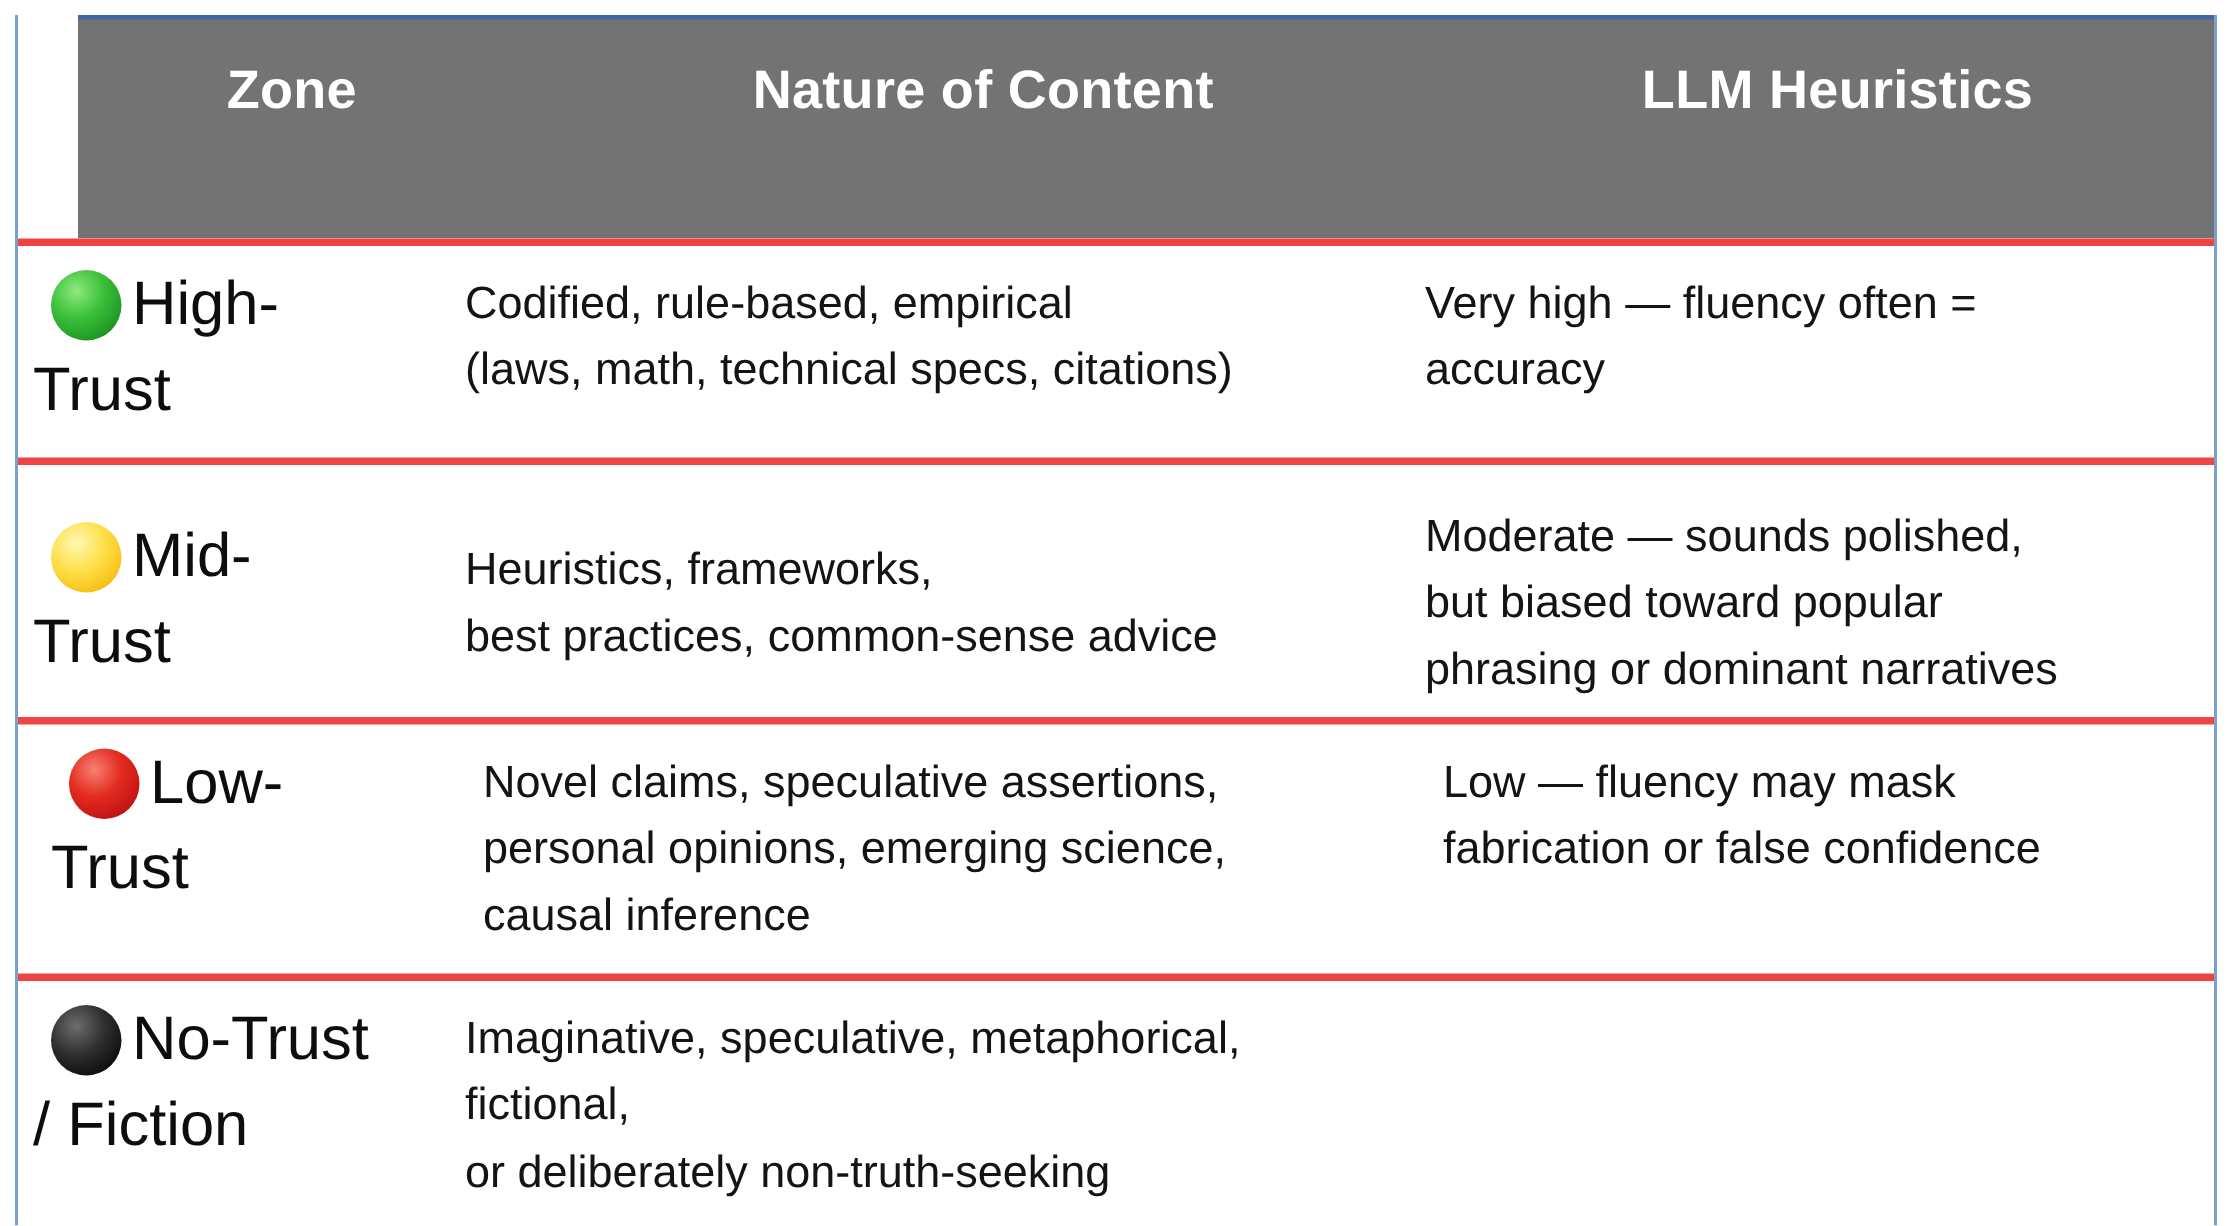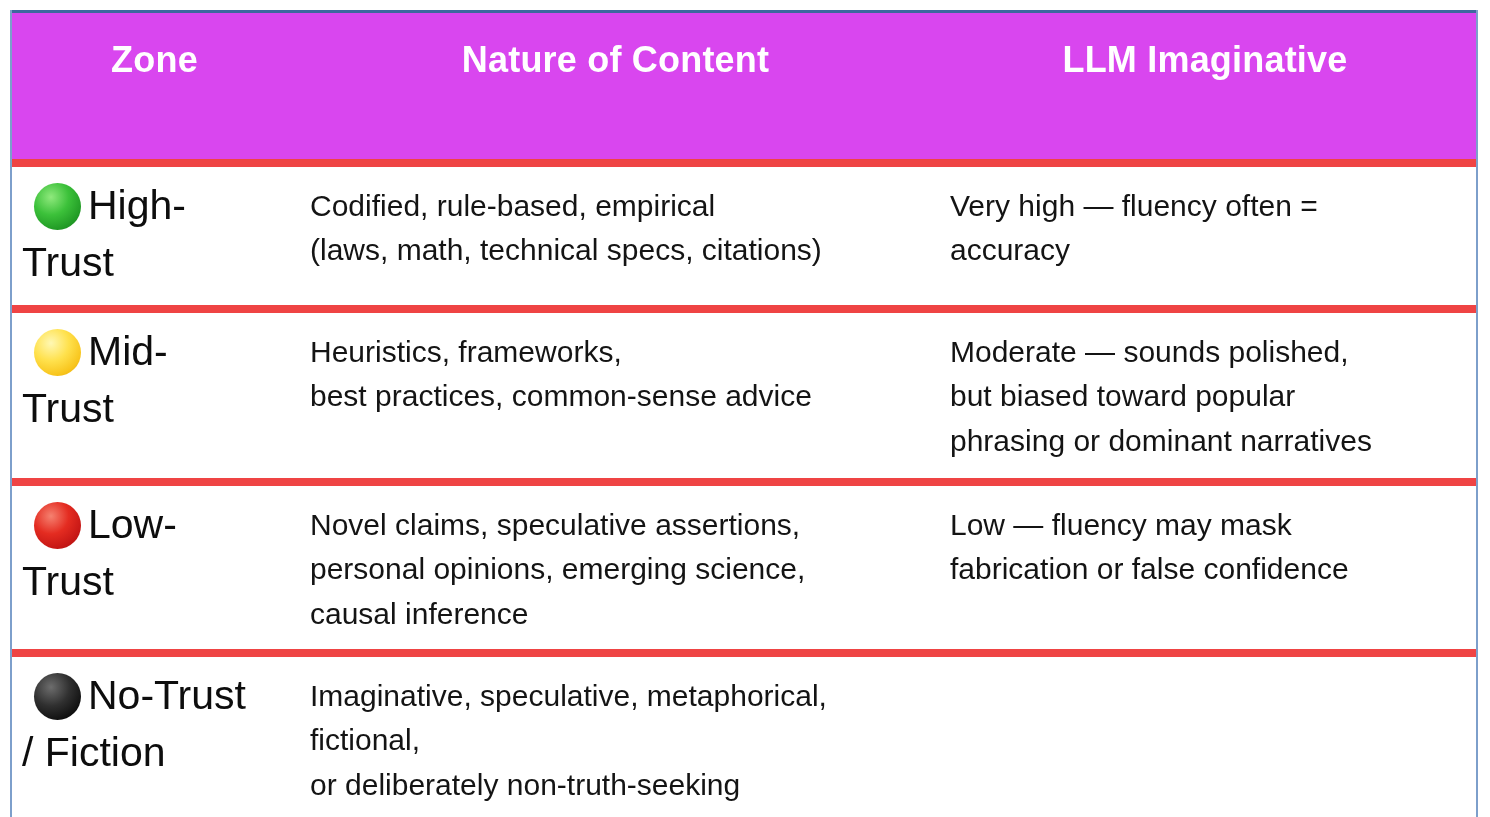--- a/index.html
+++ b/index.html
@@ -12,40 +12,41 @@
     overflow:hidden;
   }
   .table-wrap {
     position:absolute; left:10px; top:10px; width:1468px;
     border-left:2px solid #7d9fcb;
     border-right:2px solid #7d9fcb;
     border-bottom:3px solid #5583bb;
   }
   .thead {
     display:flex;
-    background:#d946ef;
+    background:#737373;
     border-top:3px solid #3e689f;
     height:149px;
+    margin-left:40px;
   }
   .th {
     color:#ffffff; font-weight:bold; font-size:36px;
     padding-top:26px; text-align:center;
     letter-spacing:0.2px;
   }
   .col1 { width:285px; flex:0 0 285px; }
   .col2 { width:637px; flex:0 0 637px; }
   .col3 { flex:1 1 auto; }
   .trow {
     display:flex;
-    border-top:8px solid #ef4444;
+    border-top:5px solid #ef4444;
     background:#ffffff;
   }
   .trow.r1 { height:146px; }
-  .trow.r2 { height:173px; }
-  .trow.r3 { height:171px; }
+  .trow.r2 { height:173px;align-items:center; }
+  .trow.r3 { height:171px;padding-left:12px; }
   .trow.r4 { height:181px; }
   .td {
     font-size:30px; line-height:1.48; color:#141414;
     padding:17px 8px 0 13px;
     white-space:pre-line;
   }
   .td.col3 { padding-left:16px; }
   .zone-cell {
     font-size:41px; line-height:1.38; color:#0d0d0d;
     padding:10px 4px 0 10px;
@@ -64,21 +65,21 @@
 </style>
 </head>
 <body>
 
 <div class="canvas">
   <div class="table-wrap">
 
     <div class="thead">
       <div class="th col1">Zone</div>
       <div class="th col2">Nature of Content</div>
-      <div class="th col3">LLM Imaginative</div>
+      <div class="th col3">LLM Heuristics</div>
     </div>
 
     <div class="trow r1">
       <div class="td col1 zone-cell">
         <div class="zone-line1">
           <span class="dot" data-color="green"></span>
           <span>High-</span>
         </div>
         <div>Trust</div>
       </div>

